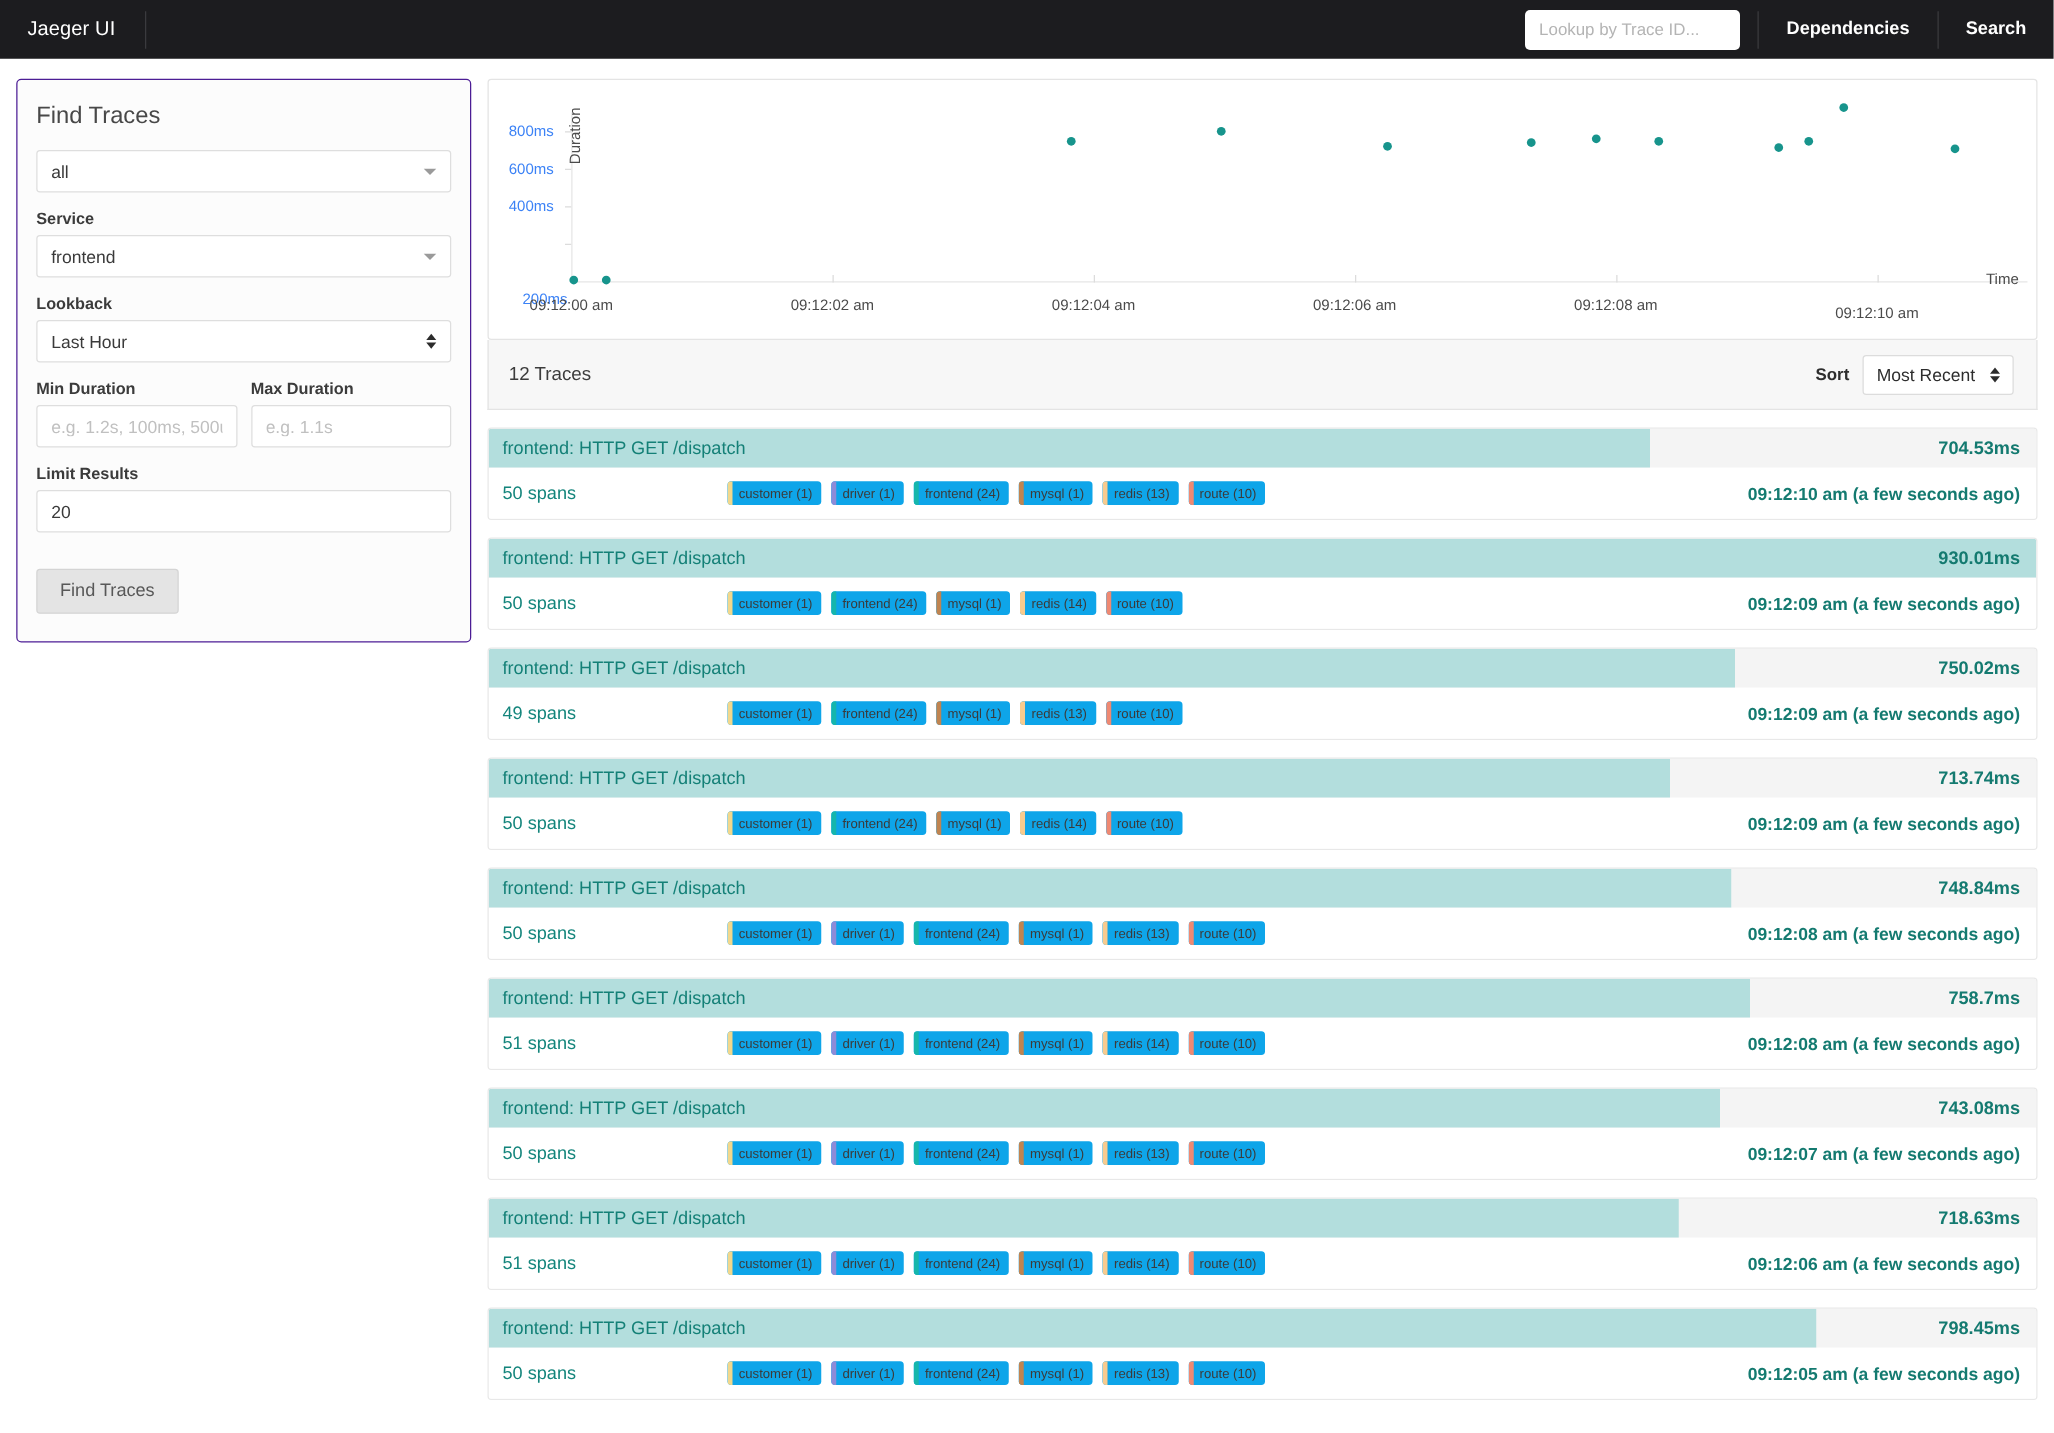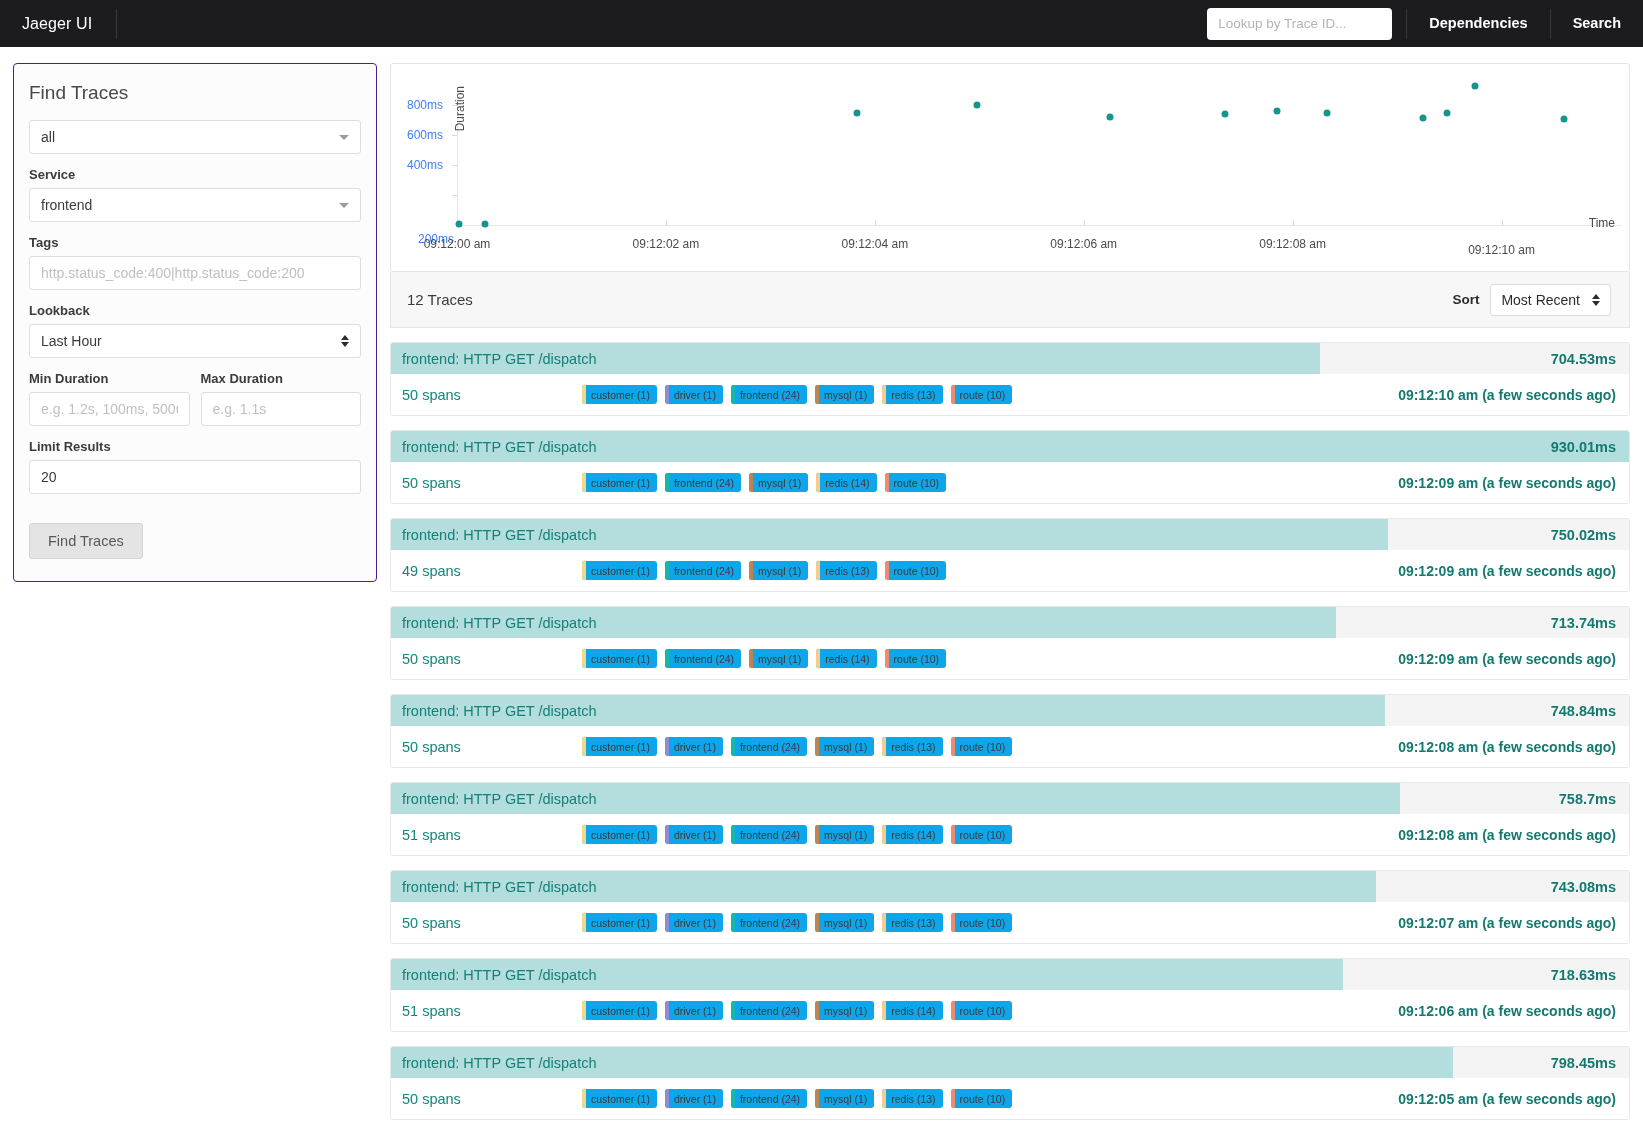--- a/index.html
+++ b/index.html
@@ -33,21 +33,21 @@
   .brand-sep {
     width: 1px; height: 30px; background: #3a3a3e;
   }
   .nav-right {
     margin-left: auto;
     display: flex;
     align-items: center;
     height: 47px;
   }
   .traceid-input {
-    width: 185px;
+    width: 172px;
     height: 32px;
     border: none;
     border-radius: 4px;
     background: #fff;
     padding: 0 11px;
     font-size: 13.5px;
     font-family: "Liberation Sans", sans-serif;
     color: #222;
     outline: none;
     margin-right: 14px;
@@ -334,24 +334,20 @@
     </div>
 
     <div class="field">
       <span class="field-label">Service</span>
       <div class="control">
         <span class="select-val">frontend</span>
         <span class="caret-down"></span>
       </div>
     </div>
 
-    <div class="field">
-      <span class="field-label">Tags</span>
-      <input class="control" placeholder="http.status_code:400|http.status_code:200" style="">
-    </div>
 
     <div class="field">
       <span class="field-label">Lookback</span>
       <div class="control">
         <span class="select-val">Last Hour</span>
         <span class="stepper">
             <i class="up"></i>
             <i class="dn"></i>
           </span>
       </div>

